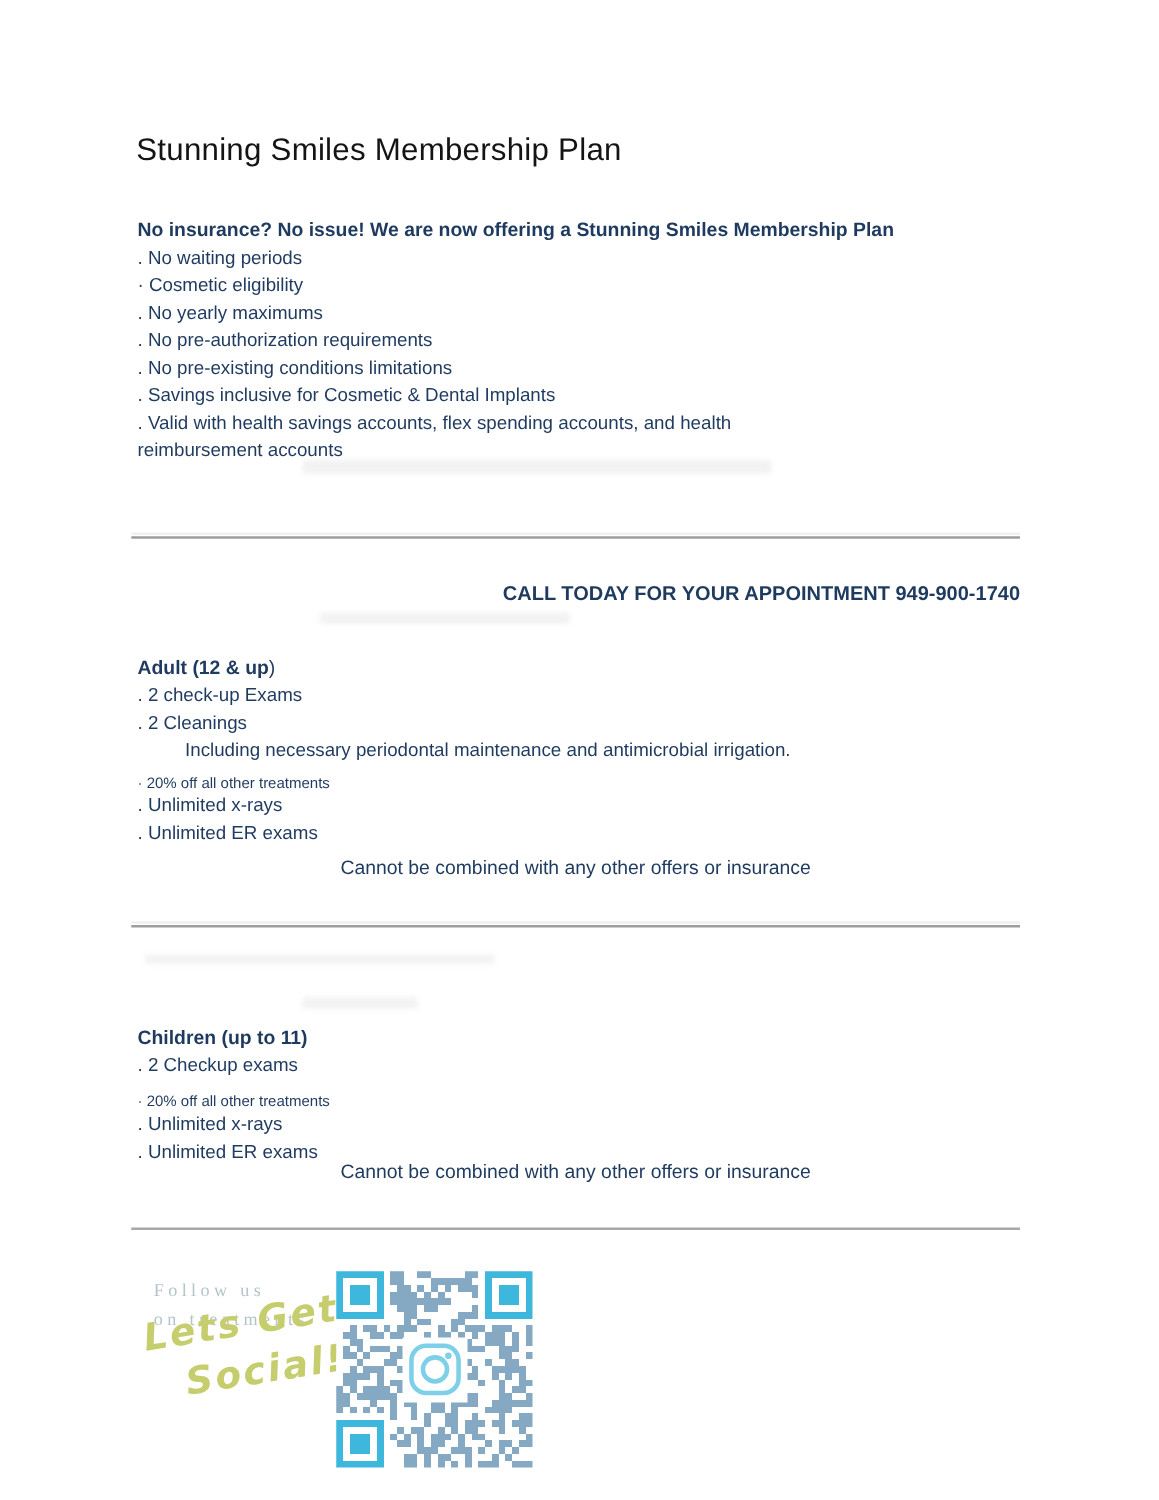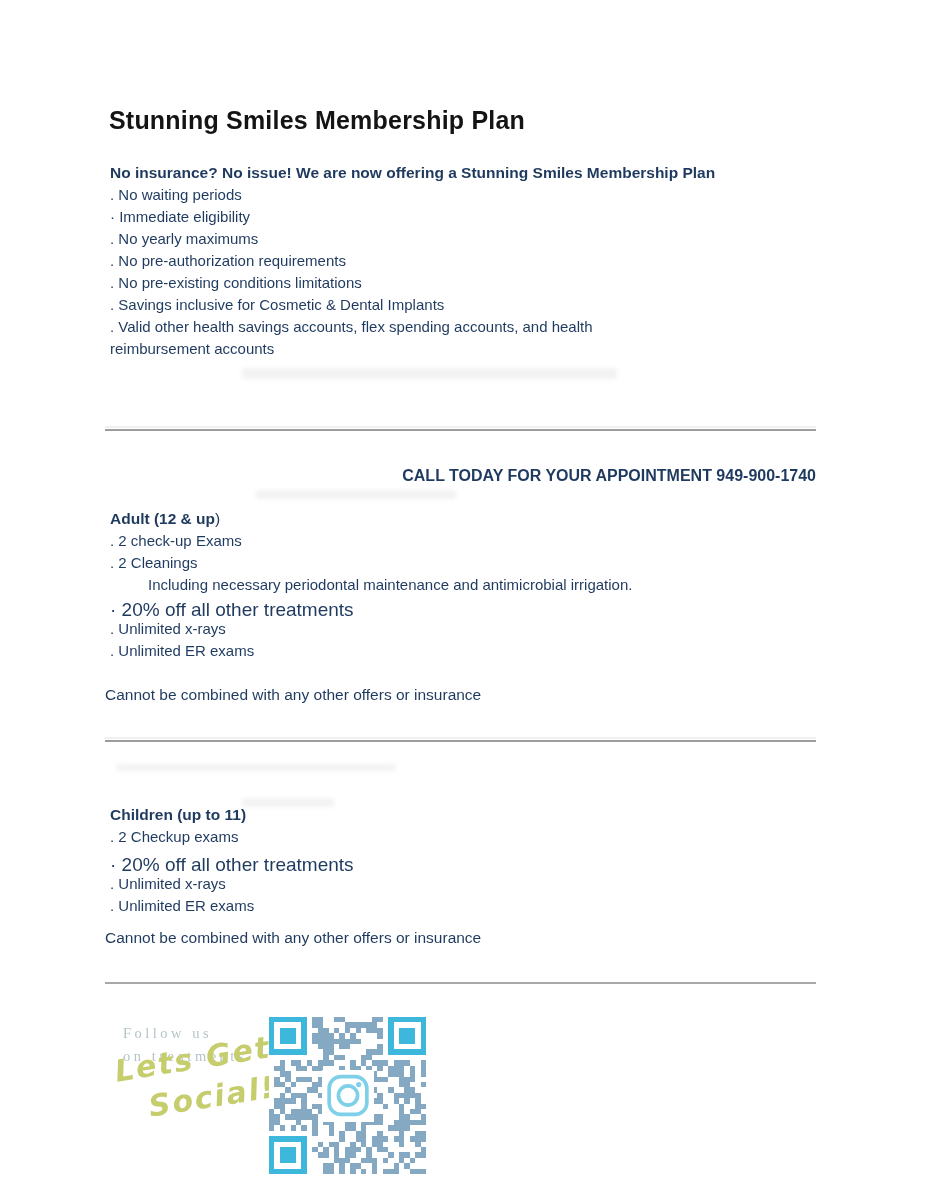--- a/index.html
+++ b/index.html
@@ -14,39 +14,39 @@
   }
   html,body{margin:0;padding:0;background:#ffffff;}
   body{
     width:927px;height:1200px;position:relative;overflow:hidden;
     font-family:"Liberation Sans", sans-serif;
     color:var(--body-text);
   }
   .abs{position:absolute;}
   .doc-title{
     left:109px;top:106px;
-    font-size:25px;font-weight:bold;color:var(--title-text);
+    font-size:25px;font-weight:normal;color:var(--title-text);
     letter-spacing:0.2px;white-space:nowrap;
   }
   .text-block{left:110px;width:706px;font-size:15px;line-height:22px;}
   .line{white-space:nowrap;}
   .bold-line{font-weight:bold;font-size:15.5px;}
   .indent{padding-left:38px;white-space:normal;}
-  .em-line{font-size:19px;margin-top:3px;}
+  .em-line{font-size:12px;margin-top:3px;}
   .tight{margin-top:-3px;}
-  .heading-line{font-weight:bold;font-size:15.5px;}
+  .heading-line{font-weight:bold;font-size:15.5px;margin-top:16px;}
   .heading-close{font-weight:normal;}
   .divider{
     left:105px;width:711px;height:0;
     border-top:2px solid var(--divider);
     box-shadow:0 -3px 0 0 rgba(0,0,0,0.06);
   }
   .divider.light{border-top-color:#a8a8a8;box-shadow:none;}
   .centered-note{
-    left:105px;width:711px;
+    left:105px;width:711px;text-align:center;
     font-size:15.5px;line-height:20px;
   }
   .ghost{
     background:#b9b9b9;opacity:0.18;filter:blur(2px);
     border-radius:2px;pointer-events:none;
   }
   .follow-text{
     left:123px;top:1022px;
     font-size:14.5px;line-height:22.5px;
     letter-spacing:3.5px;color:var(--follow-text);font-family:Liberation Serif, serif;
@@ -67,29 +67,29 @@
     position:absolute;left:50%;top:50%;width:52px;height:52px;
     margin-left:-26px;margin-top:-26px;background:#ffffff;
     display:flex;align-items:center;justify-content:center;
   }
 </style>
 </head>
 <body>
 
 <div class="abs doc-title">Stunning Smiles Membership Plan</div>
 
-<div class="abs text-block" style="top:162px;">
+<div class="abs text-block" style="top:174px;">
   <div class="line bold-line">No insurance? No issue! We are now offering a Stunning Smiles Membership Plan</div>
   <div class="line">. No waiting periods</div>
-  <div class="line">· Immediate eligibility</div>
+  <div class="line">· Cosmetic eligibility</div>
   <div class="line">. No yearly maximums</div>
   <div class="line">. No pre-authorization requirements</div>
   <div class="line">. No pre-existing conditions limitations</div>
   <div class="line">. Savings inclusive for Cosmetic &amp; Dental Implants</div>
-  <div class="line">. Valid other health savings accounts, flex spending accounts, and health</div>
+  <div class="line">. Valid with health savings accounts, flex spending accounts, and health</div>
   <div class="line">reimbursement accounts</div>
 </div>
 
 <div class="abs ghost" style="left:242px;top:368px;width:375px;height:11px;"></div>
 <div class="abs ghost" style="left:256px;top:490px;width:200px;height:9px;"></div>
 <div class="abs ghost" style="left:116px;top:764px;width:280px;height:7px;"></div>
 <div class="abs ghost" style="left:242px;top:798px;width:92px;height:9px;"></div>
 
 <div class="abs divider" style="top:429px;"></div>
 

